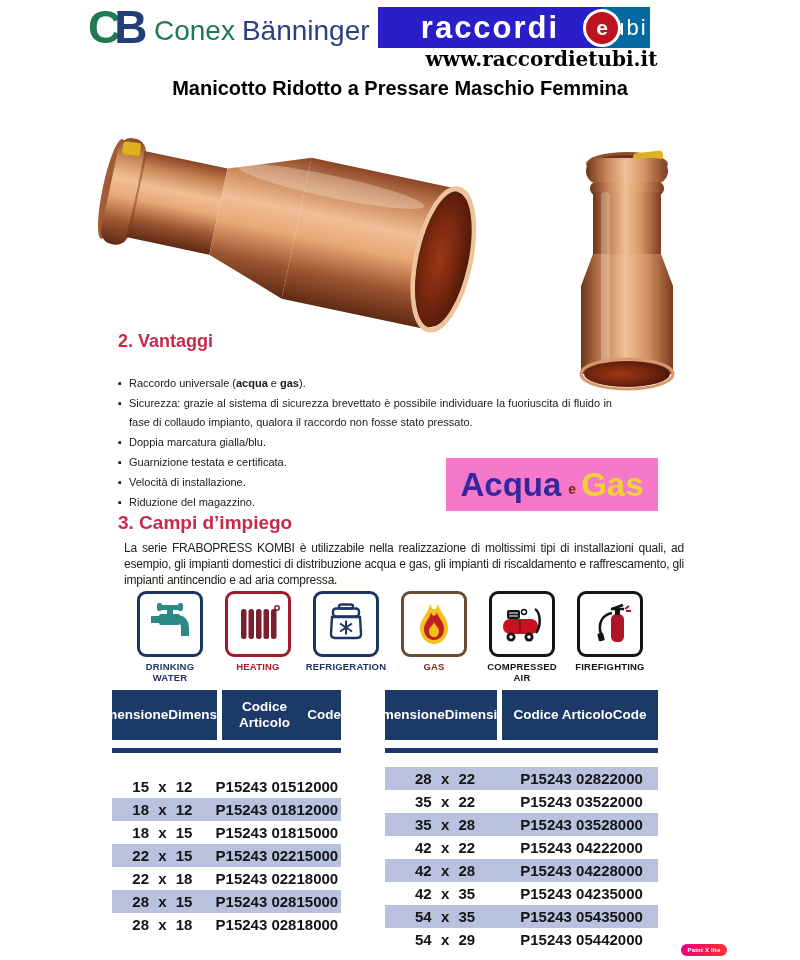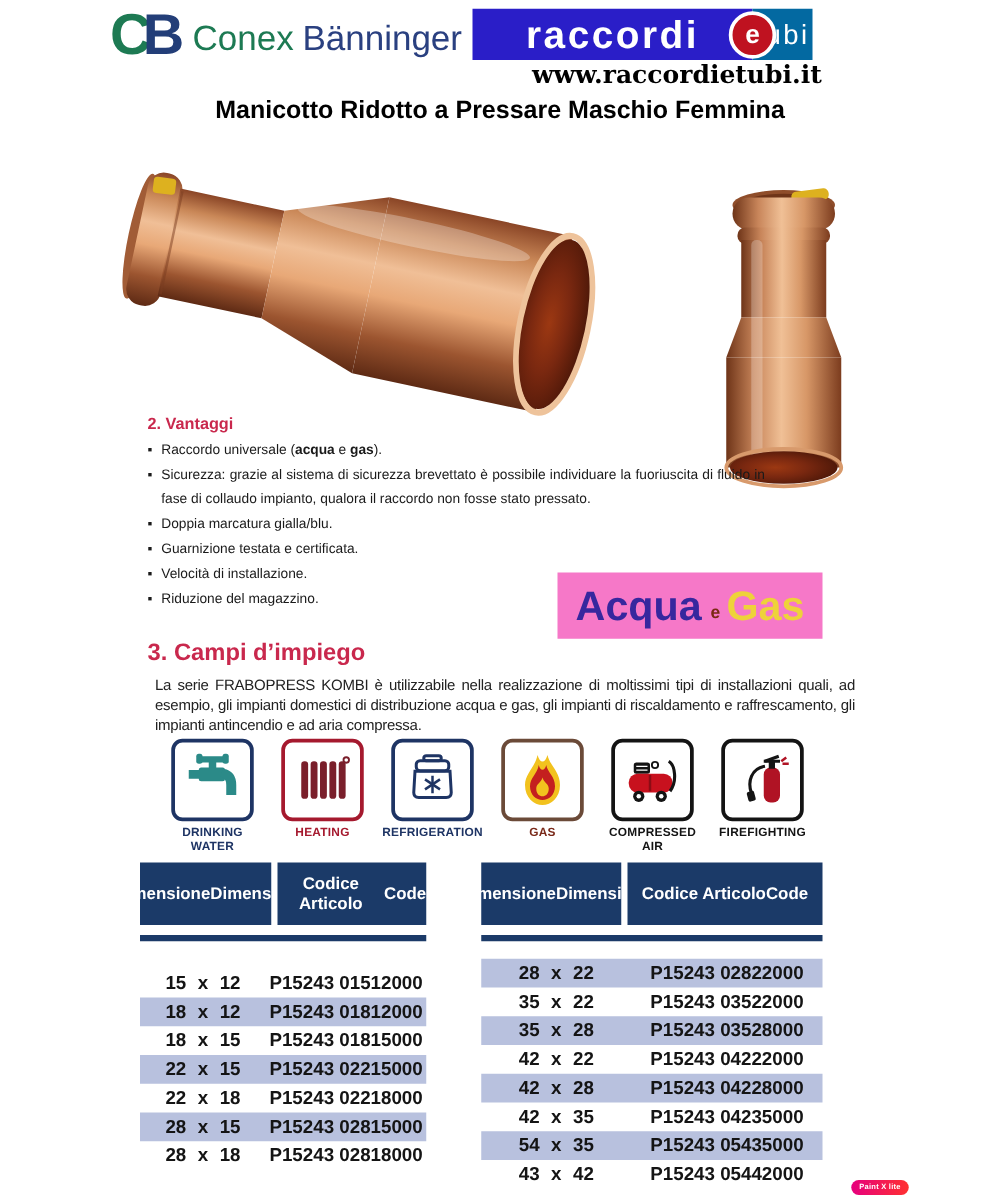--- a/index.html
+++ b/index.html
@@ -26,21 +26,21 @@
            font-family:"DejaVu Serif",serif;font-weight:bold;font-size:20px;color:#000;}
 
   .title{position:absolute;left:0;top:77px;width:100%;text-align:center;
          font-size:20px;font-weight:bold;color:#000;}
 
   
   .product-svg{position:absolute;left:85px;top:96px;}
 
   
   .vantaggi{position:absolute;left:118px;top:331px;width:494px;}
-  .v-head{color:#c9284d;font-size:13px;font-weight:bold;margin:0 0 5px 0;}
+  .v-head{color:#c9284d;font-size:18px;font-weight:bold;margin:0 0 22px 0;}
   .v-list{margin:0;padding:0;list-style:none;font-size:11px;line-height:19px;color:#1a1a1a;}
   .v-list li{padding-left:11px;position:relative;margin-bottom:1px;}
   .v-list li::before{content:"▪";position:absolute;left:0;top:0;font-size:11px;}
   .v-just{text-align:justify;}
 
   
   .banner{position:absolute;left:446px;top:458px;width:212px;height:53px;background:#f678c8;
           display:flex;align-items:center;justify-content:center;}
   .banner-acqua{color:#37279e;font-size:33px;font-weight:bold;}
   .banner-e{color:#7a2912;font-size:14px;font-weight:bold;margin:8px 5px 0 7px;}
@@ -378,21 +378,21 @@
         </div>
       <div class="t-row">
           <span class="dim">42 x 35</span>
           <span class="code">P15243 04235000</span>
         </div>
       <div class="t-row">
           <span class="dim">54 x 35</span>
           <span class="code">P15243 05435000</span>
         </div>
       <div class="t-row">
-          <span class="dim">43 x 42</span>
+          <span class="dim">54 x 29</span>
           <span class="code">P15243 05442000</span>
         </div>
     </div>
   </div>
 
   <div class="watermark">Paint X lite</div>
 
 </div>
 
 </body></html>

